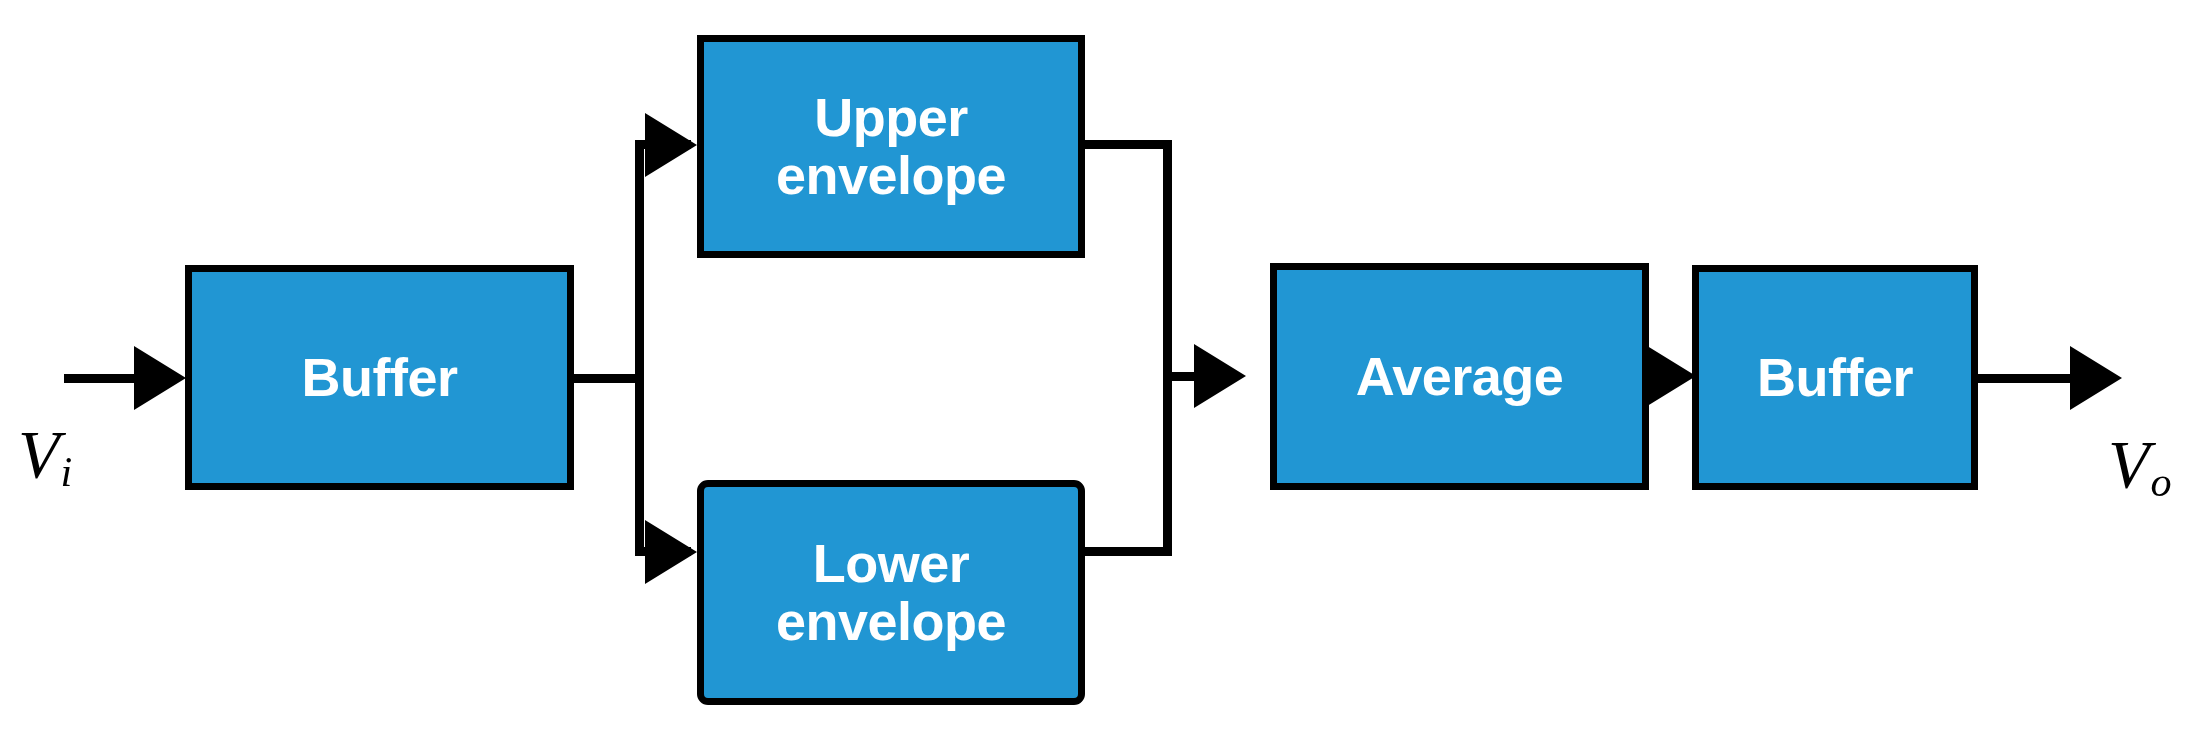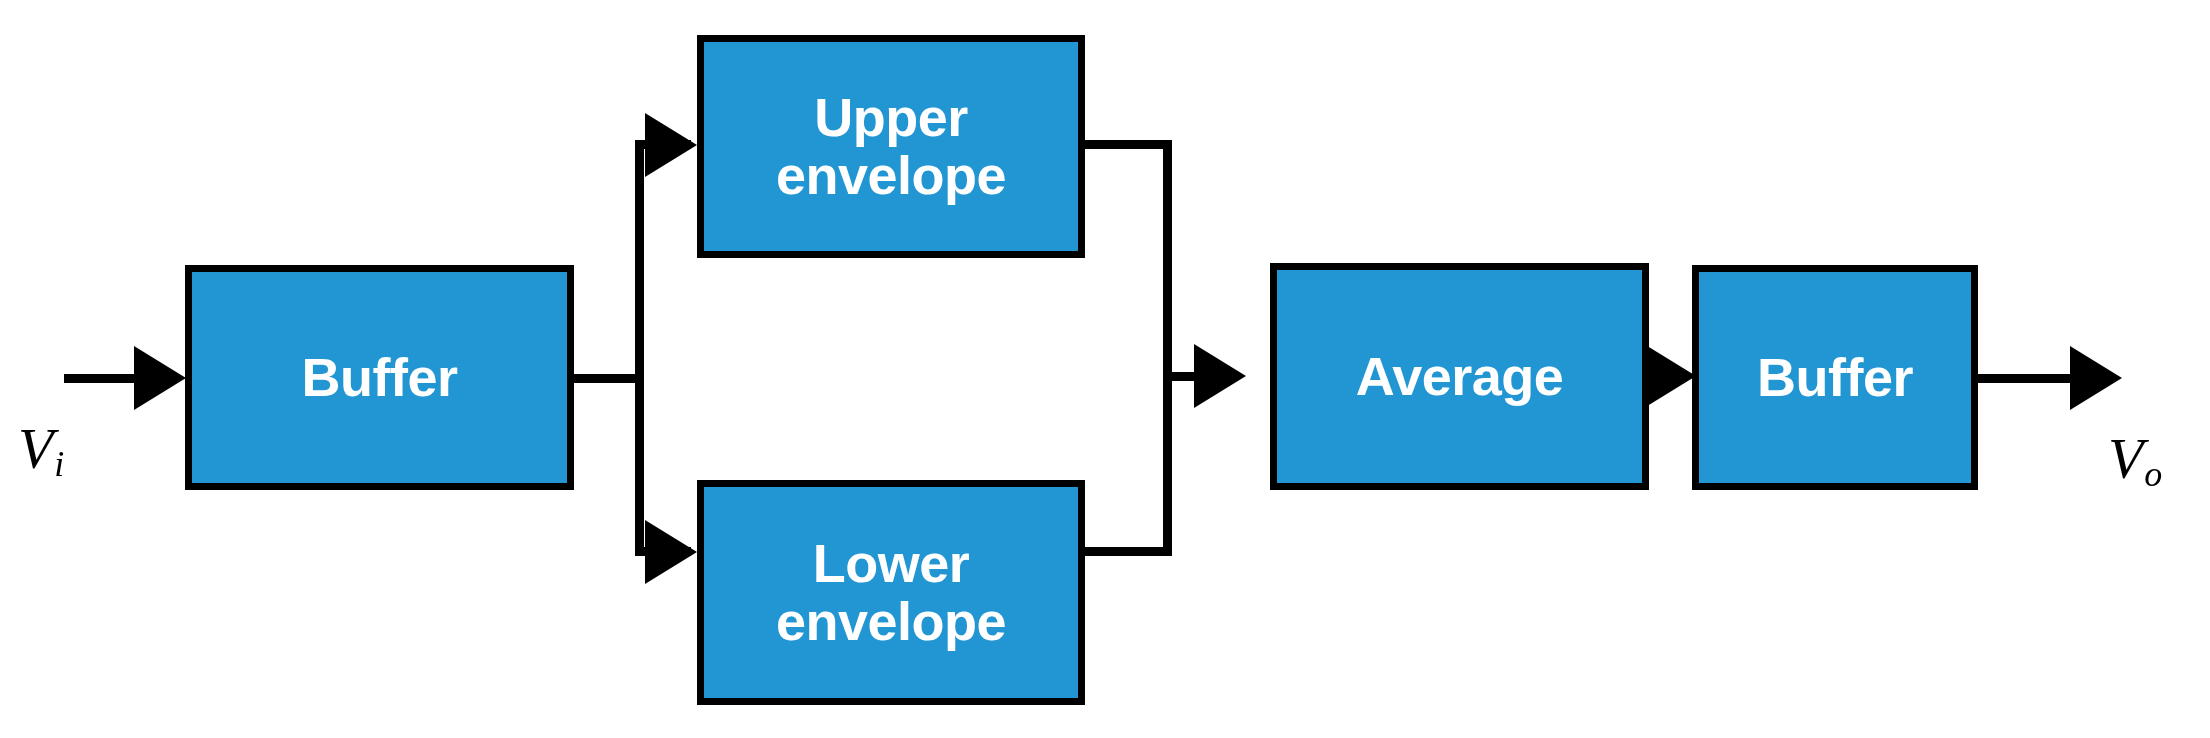--- a/index.html
+++ b/index.html
@@ -52,21 +52,21 @@
     width: 0;
     height: 0;
     border-top: 32px solid transparent;
     border-bottom: 32px solid transparent;
     border-left: 52px solid #000000;
   }
   .port-label {
     position: absolute;
     font-family: "Liberation Serif", serif;
     font-style: italic;
-    font-size: 58px;
+    font-size: 68px;
     color: #000000;
     white-space: nowrap;
     user-select: none;
   }
   .port-label sub {
     font-size: 0.62em;
     font-style: italic;
     vertical-align: baseline;
     position: relative;
     bottom: -0.22em;
@@ -108,21 +108,21 @@
 
   <div class="block" style="left:185px; top:265px; width:389px; height:225px;">
     <span class="block-label">Buffer</span>
   </div>
 
   <div class="block" style="left:697px; top:35px; width:388px; height:223px;">
     <span class="block-label">Upper
 envelope</span>
   </div>
 
-  <div class="block" style="left:697px; top:480px; width:388px; height:225px;">
+  <div class="block" style="left:697px; top:480px; width:388px; height:225px;border-radius:11px;">
     <span class="block-label">Lower
 envelope</span>
   </div>
 
   <div class="block" style="left:1243px; top:263px; width:379px; height:227px;margin-left:27px;">
     <span class="block-label">Average</span>
   </div>
 
   <div class="block" style="left:1692px; top:265px; width:286px; height:225px;">
     <span class="block-label">Buffer</span>

